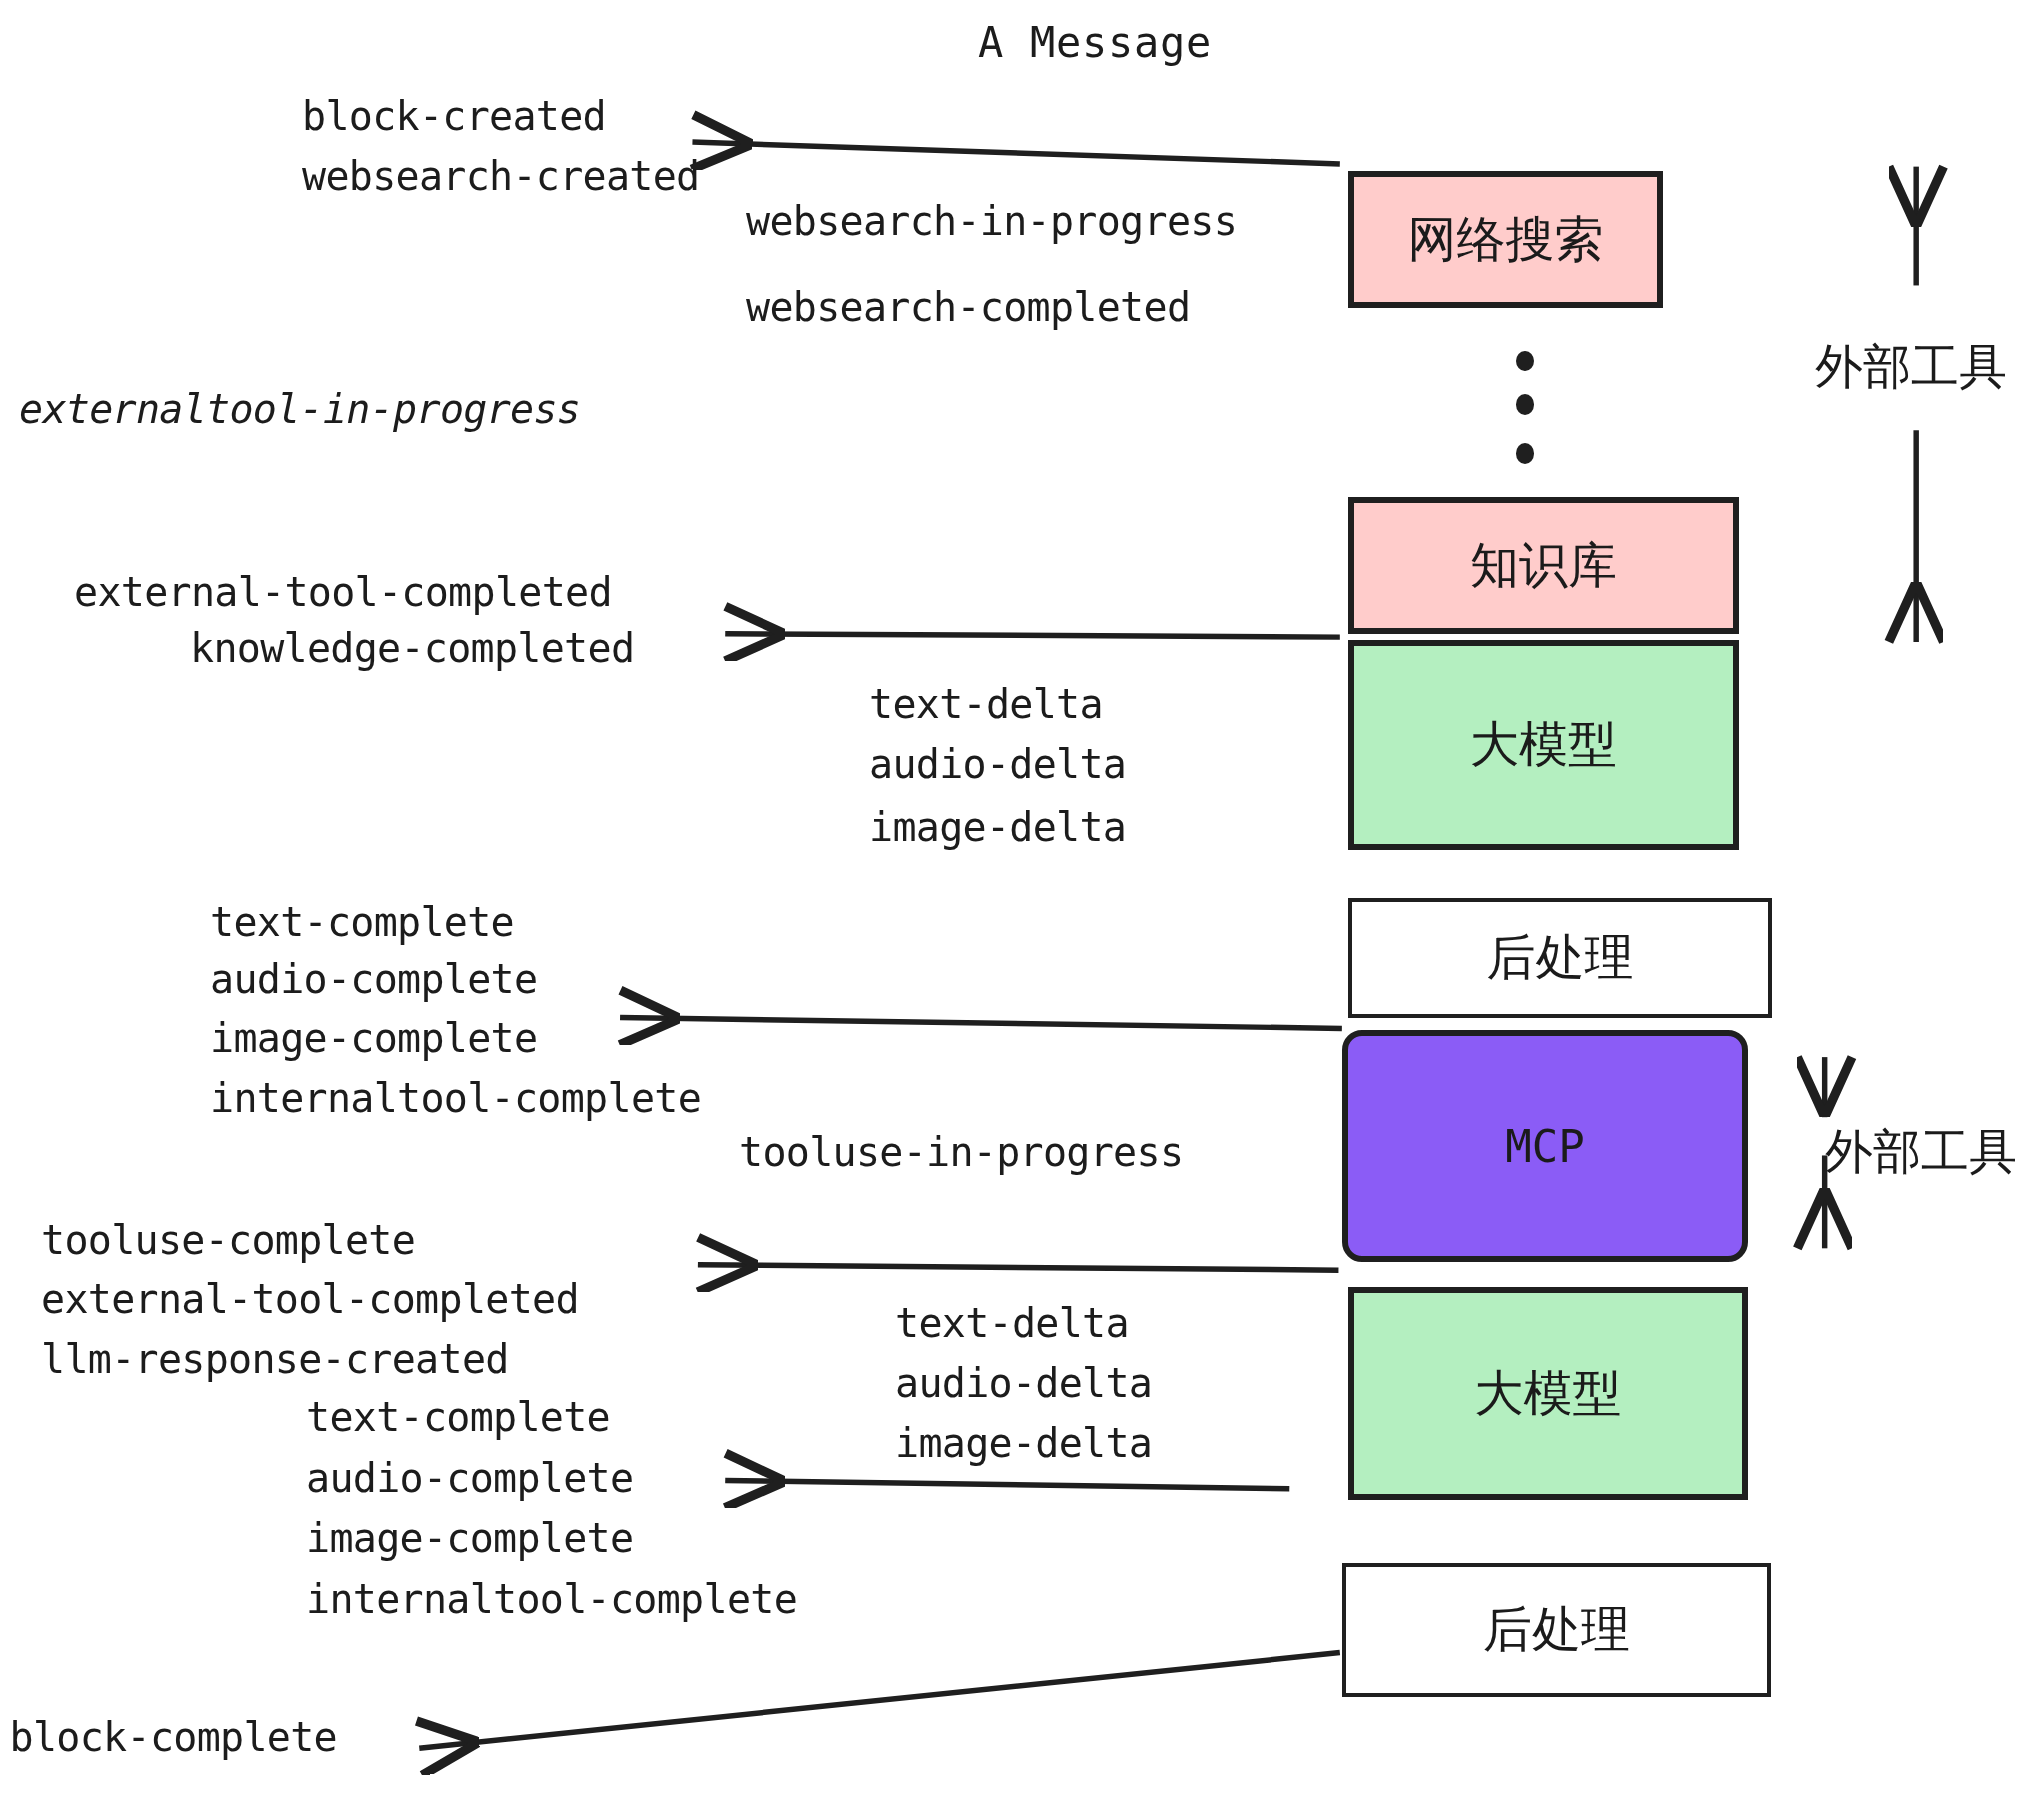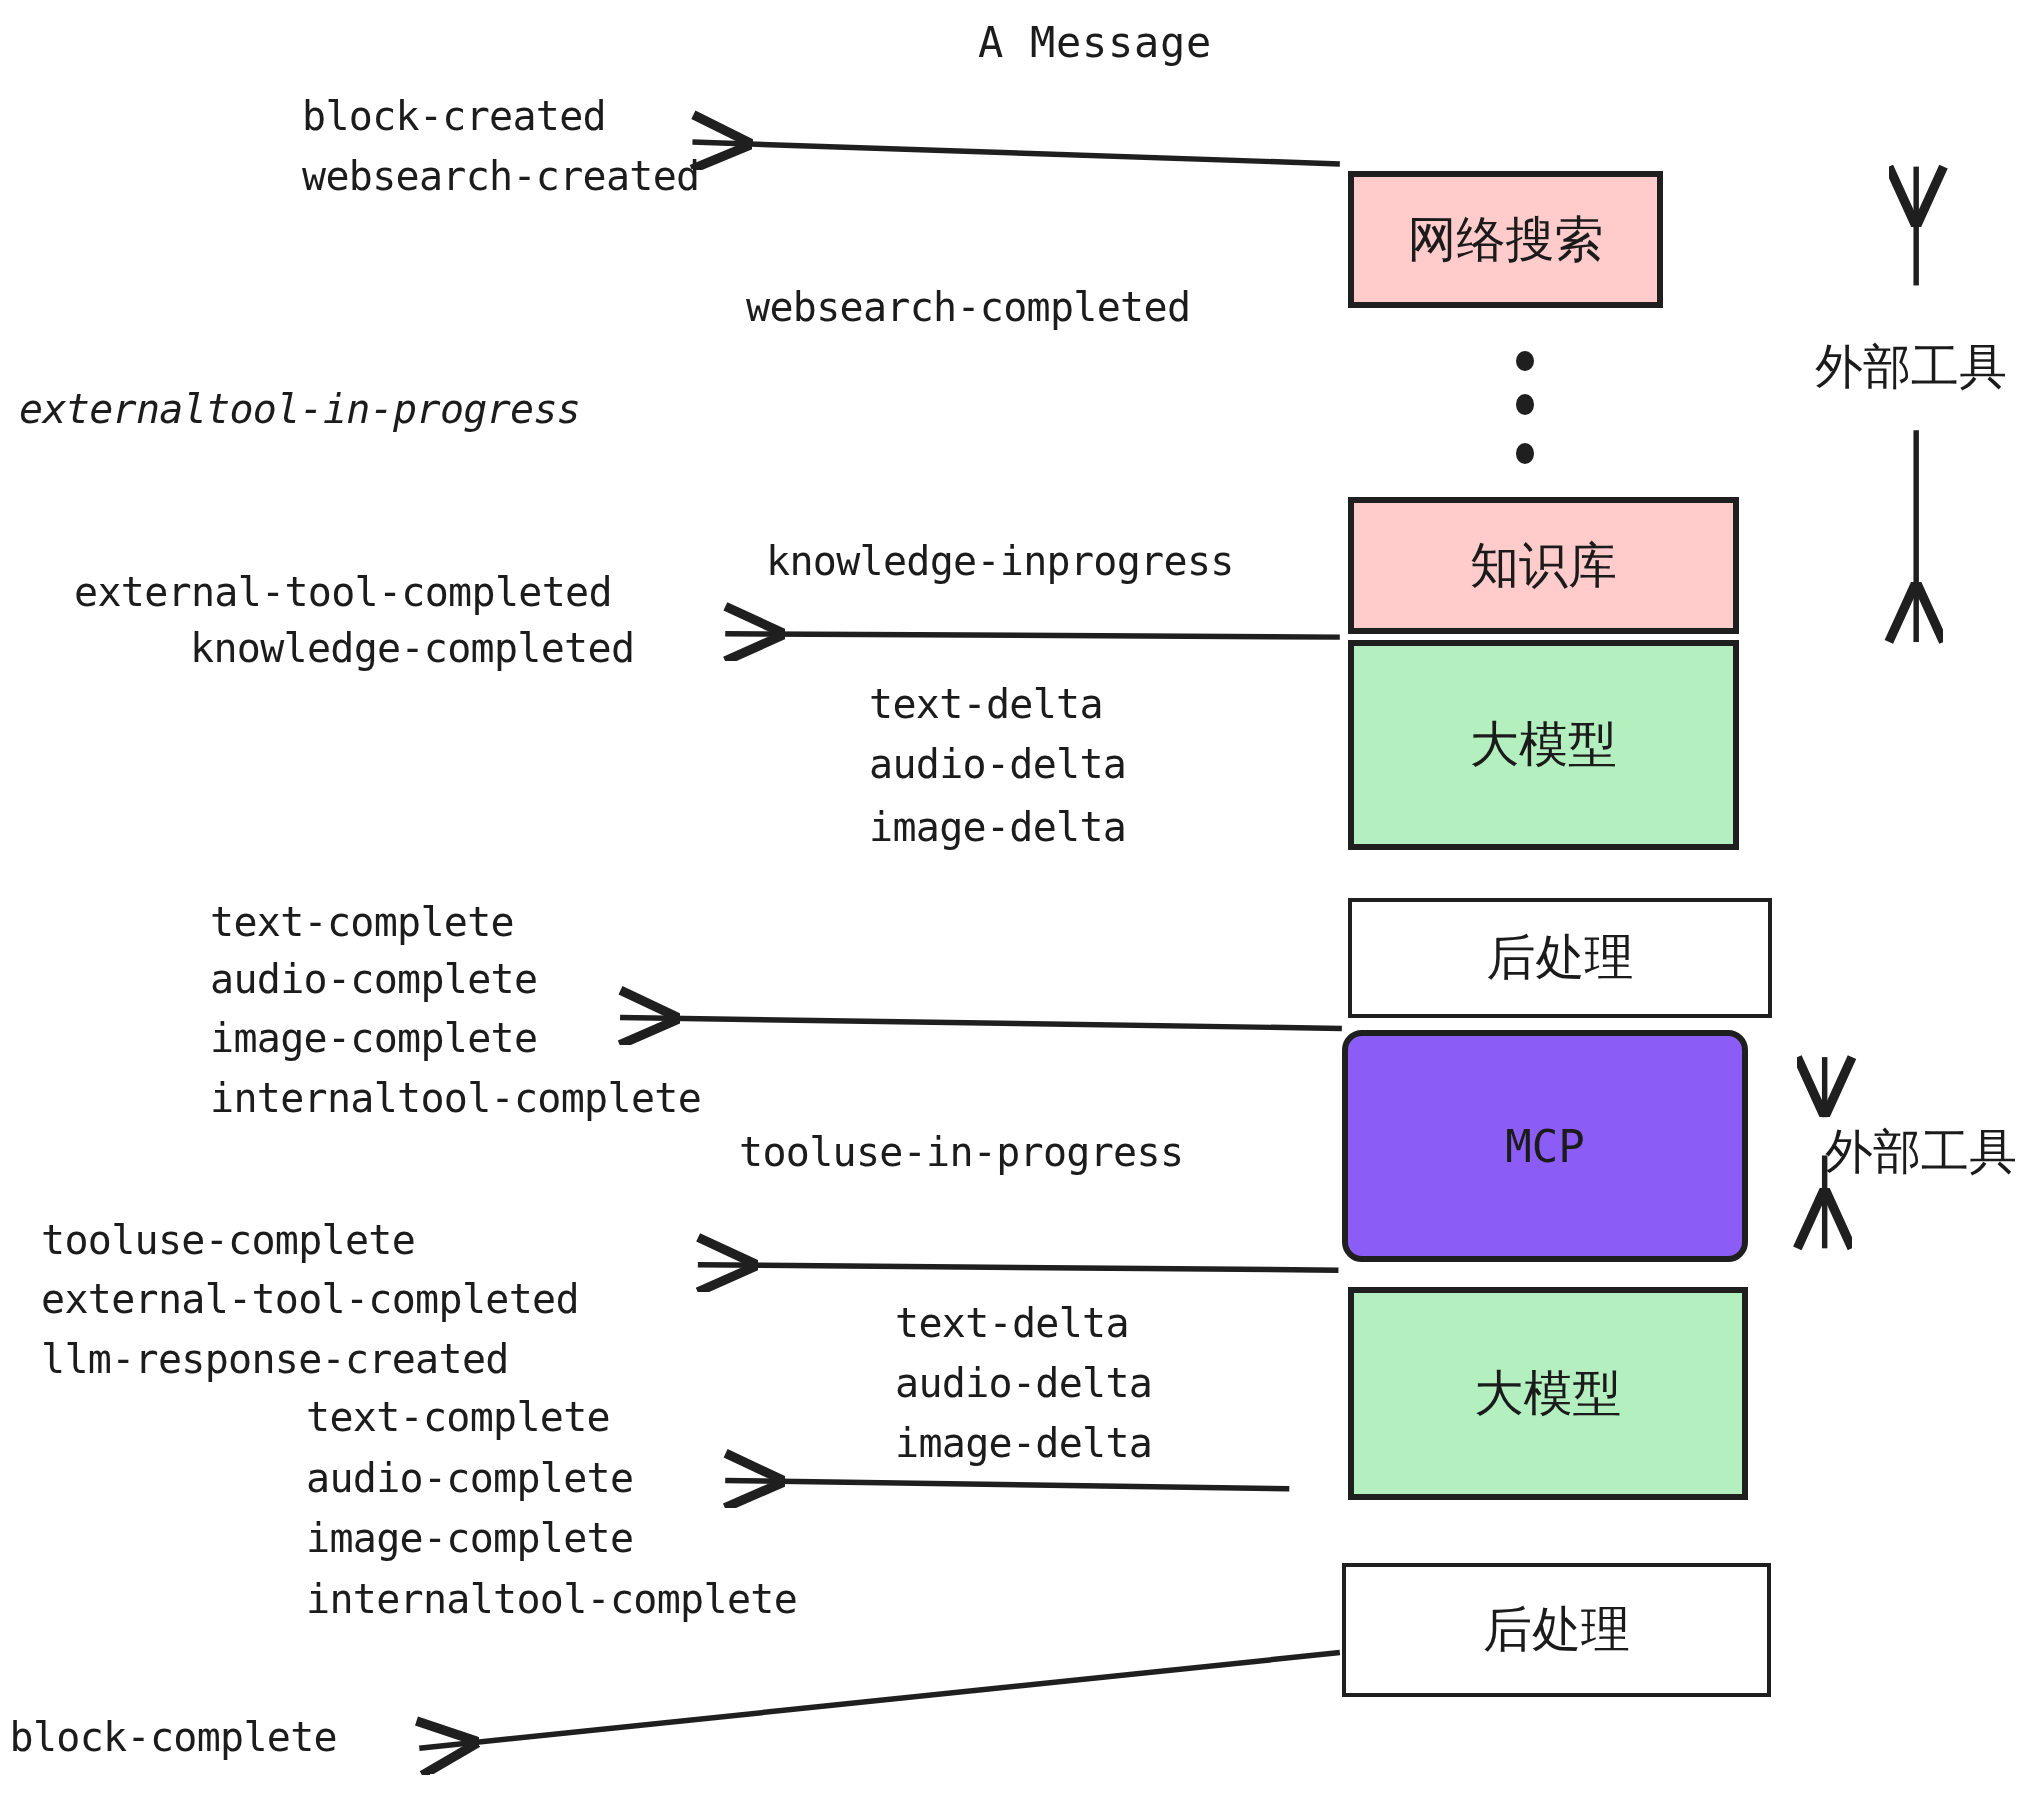--- a/index.html
+++ b/index.html
@@ -80,24 +80,24 @@
 </style>
 </head>
 <body>
 
 <div id="canvas">
 
   <div class="title" style="left:978px; top:18px;">A Message</div>
 
   <div class="ev" style="left:302px; top:96px;">block-created</div>
   <div class="ev" style="left:302px; top:156px;">websearch-created</div>
+  <div class="ev" style="left:746px; top:201px;">websearch-in-progress</div>
   <div class="ev" style="left:746px; top:287px;">websearch-completed</div>
   <div class="ev" style="left:19px; top:389px;font-style:italic;">externaltool-in-progress</div>
 
-  <div class="ev" style="left:766px; top:541px;">knowledge-inprogress</div>
   <div class="ev" style="left:74px; top:572px;">external-tool-completed</div>
   <div class="ev" style="left:190px; top:628px;">knowledge-completed</div>
 
   <div class="ev" style="left:869px; top:684px;">text-delta</div>
   <div class="ev" style="left:869px; top:744px;">audio-delta</div>
   <div class="ev" style="left:869px; top:807px;">image-delta</div>
 
   <div class="ev" style="left:210px; top:902px;">text-complete</div>
   <div class="ev" style="left:210px; top:959px;">audio-complete</div>
   <div class="ev" style="left:210px; top:1018px;">image-complete</div>

